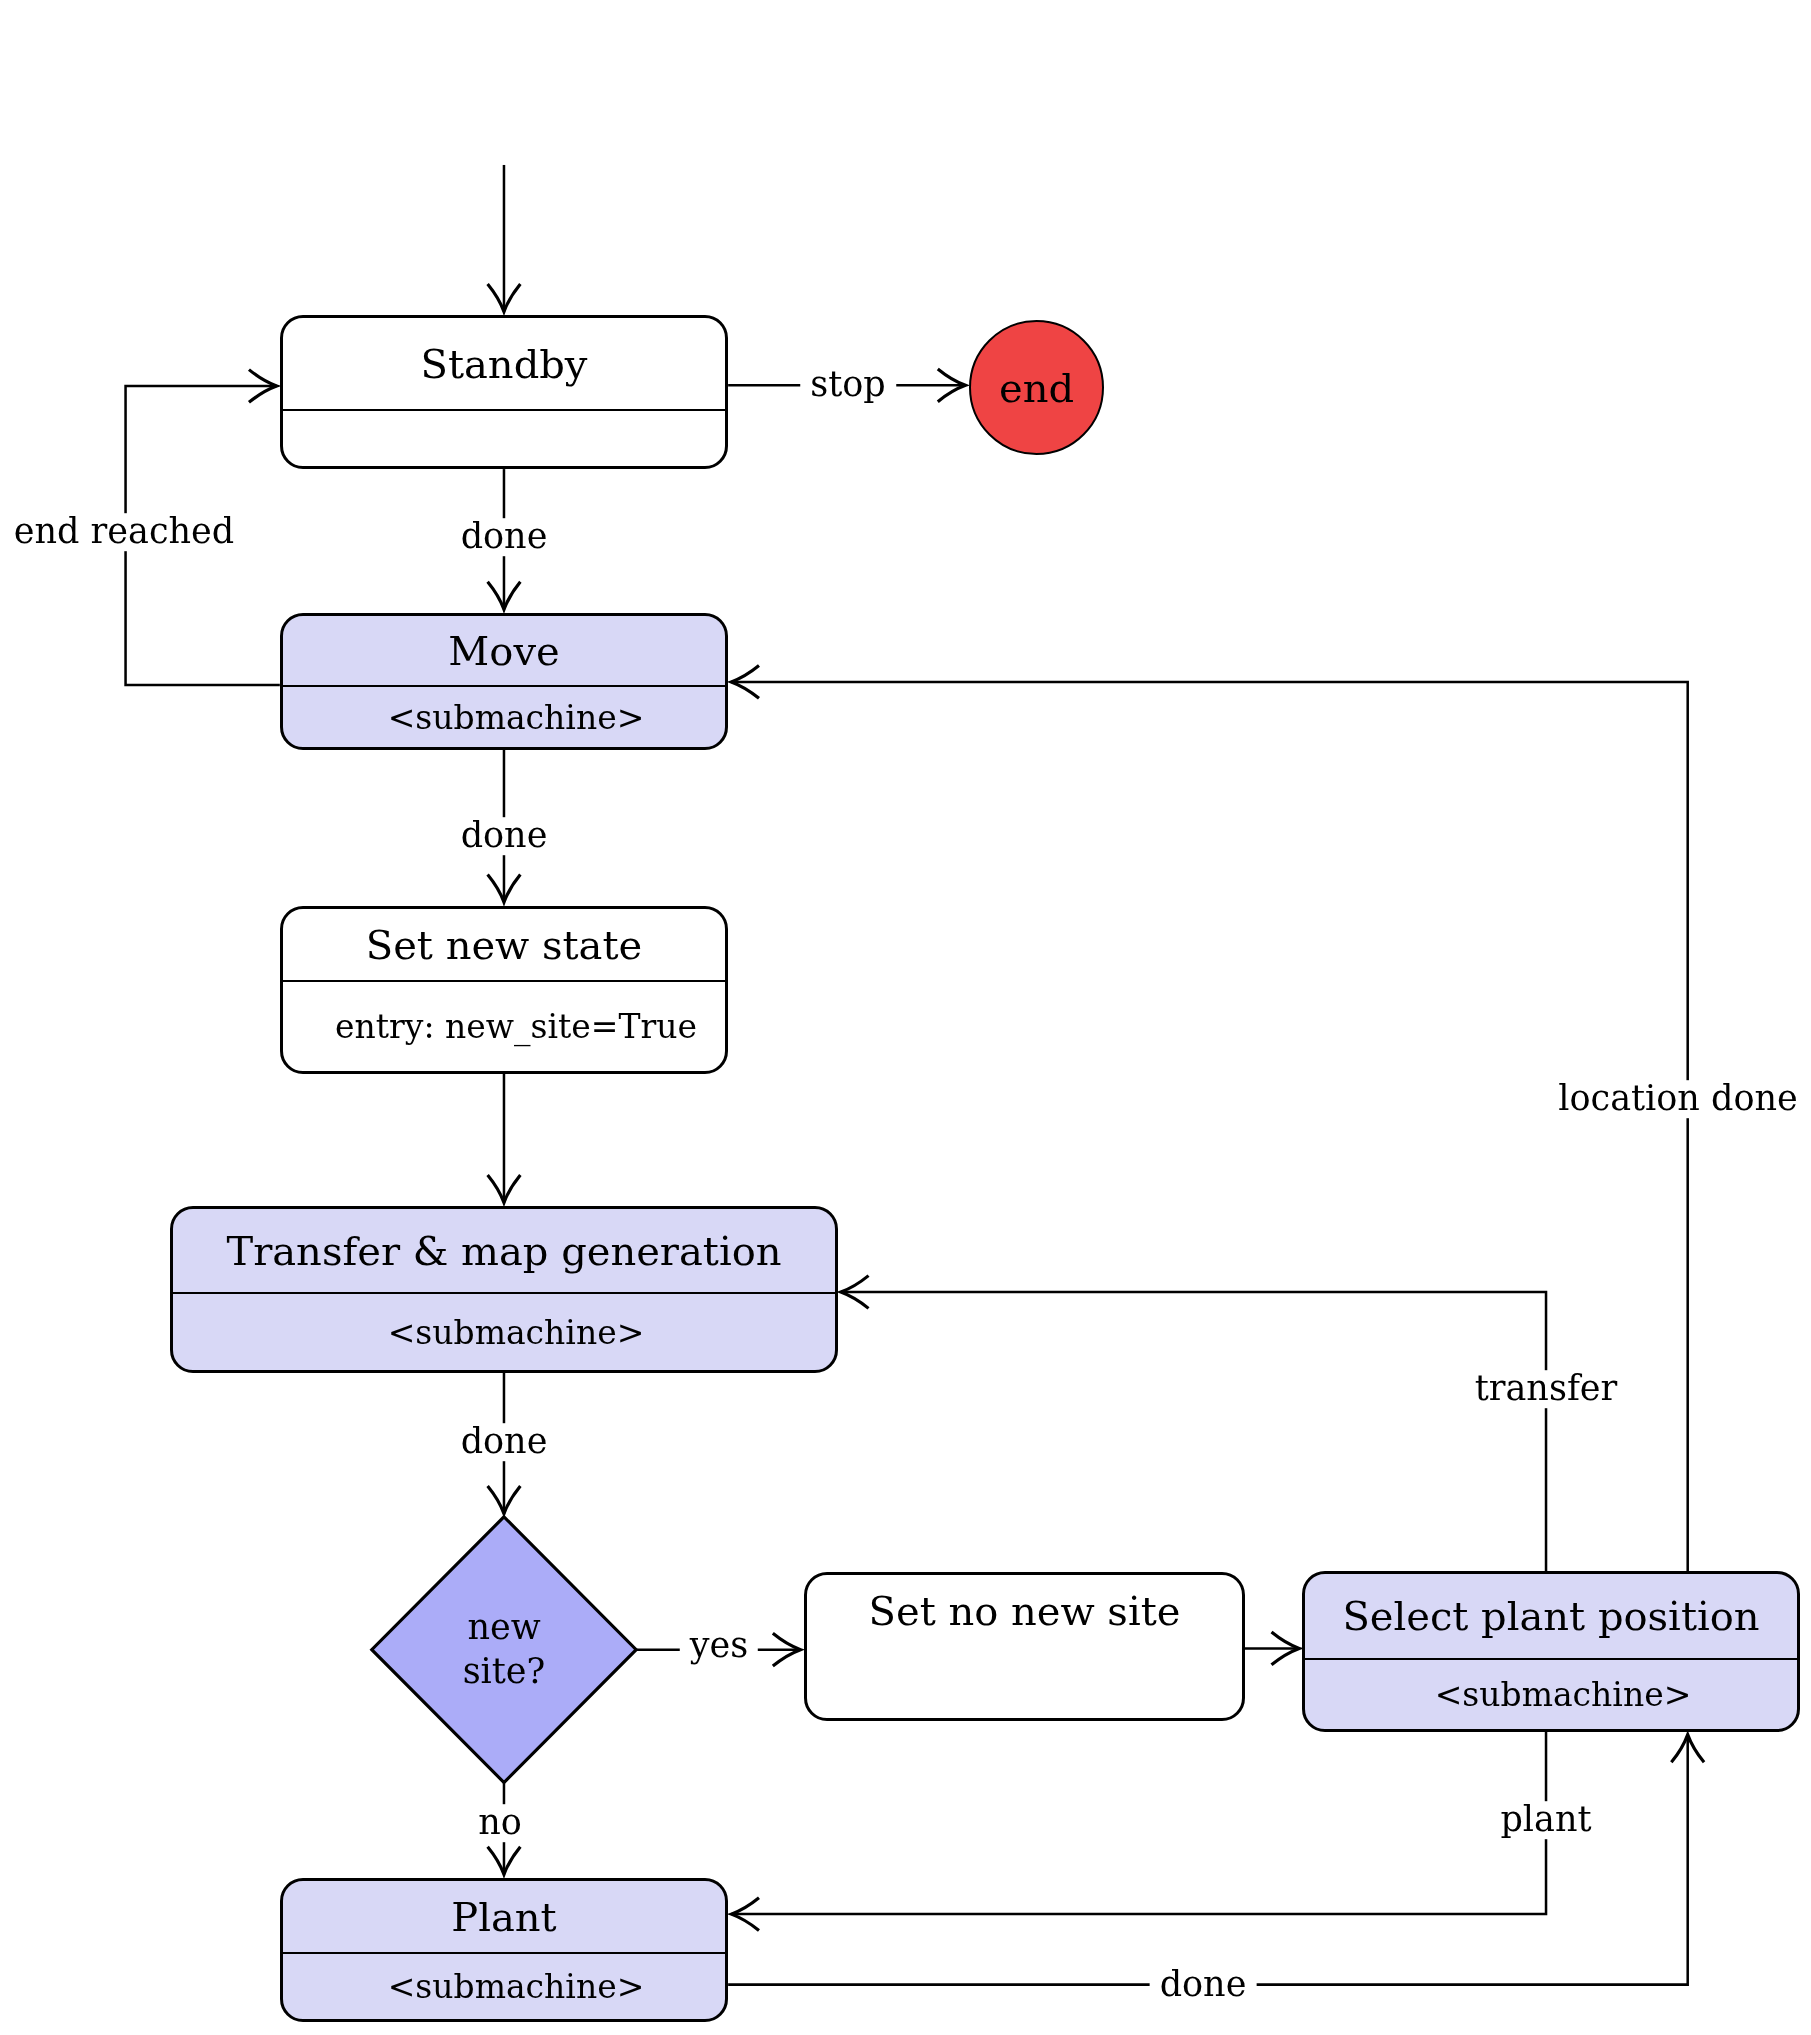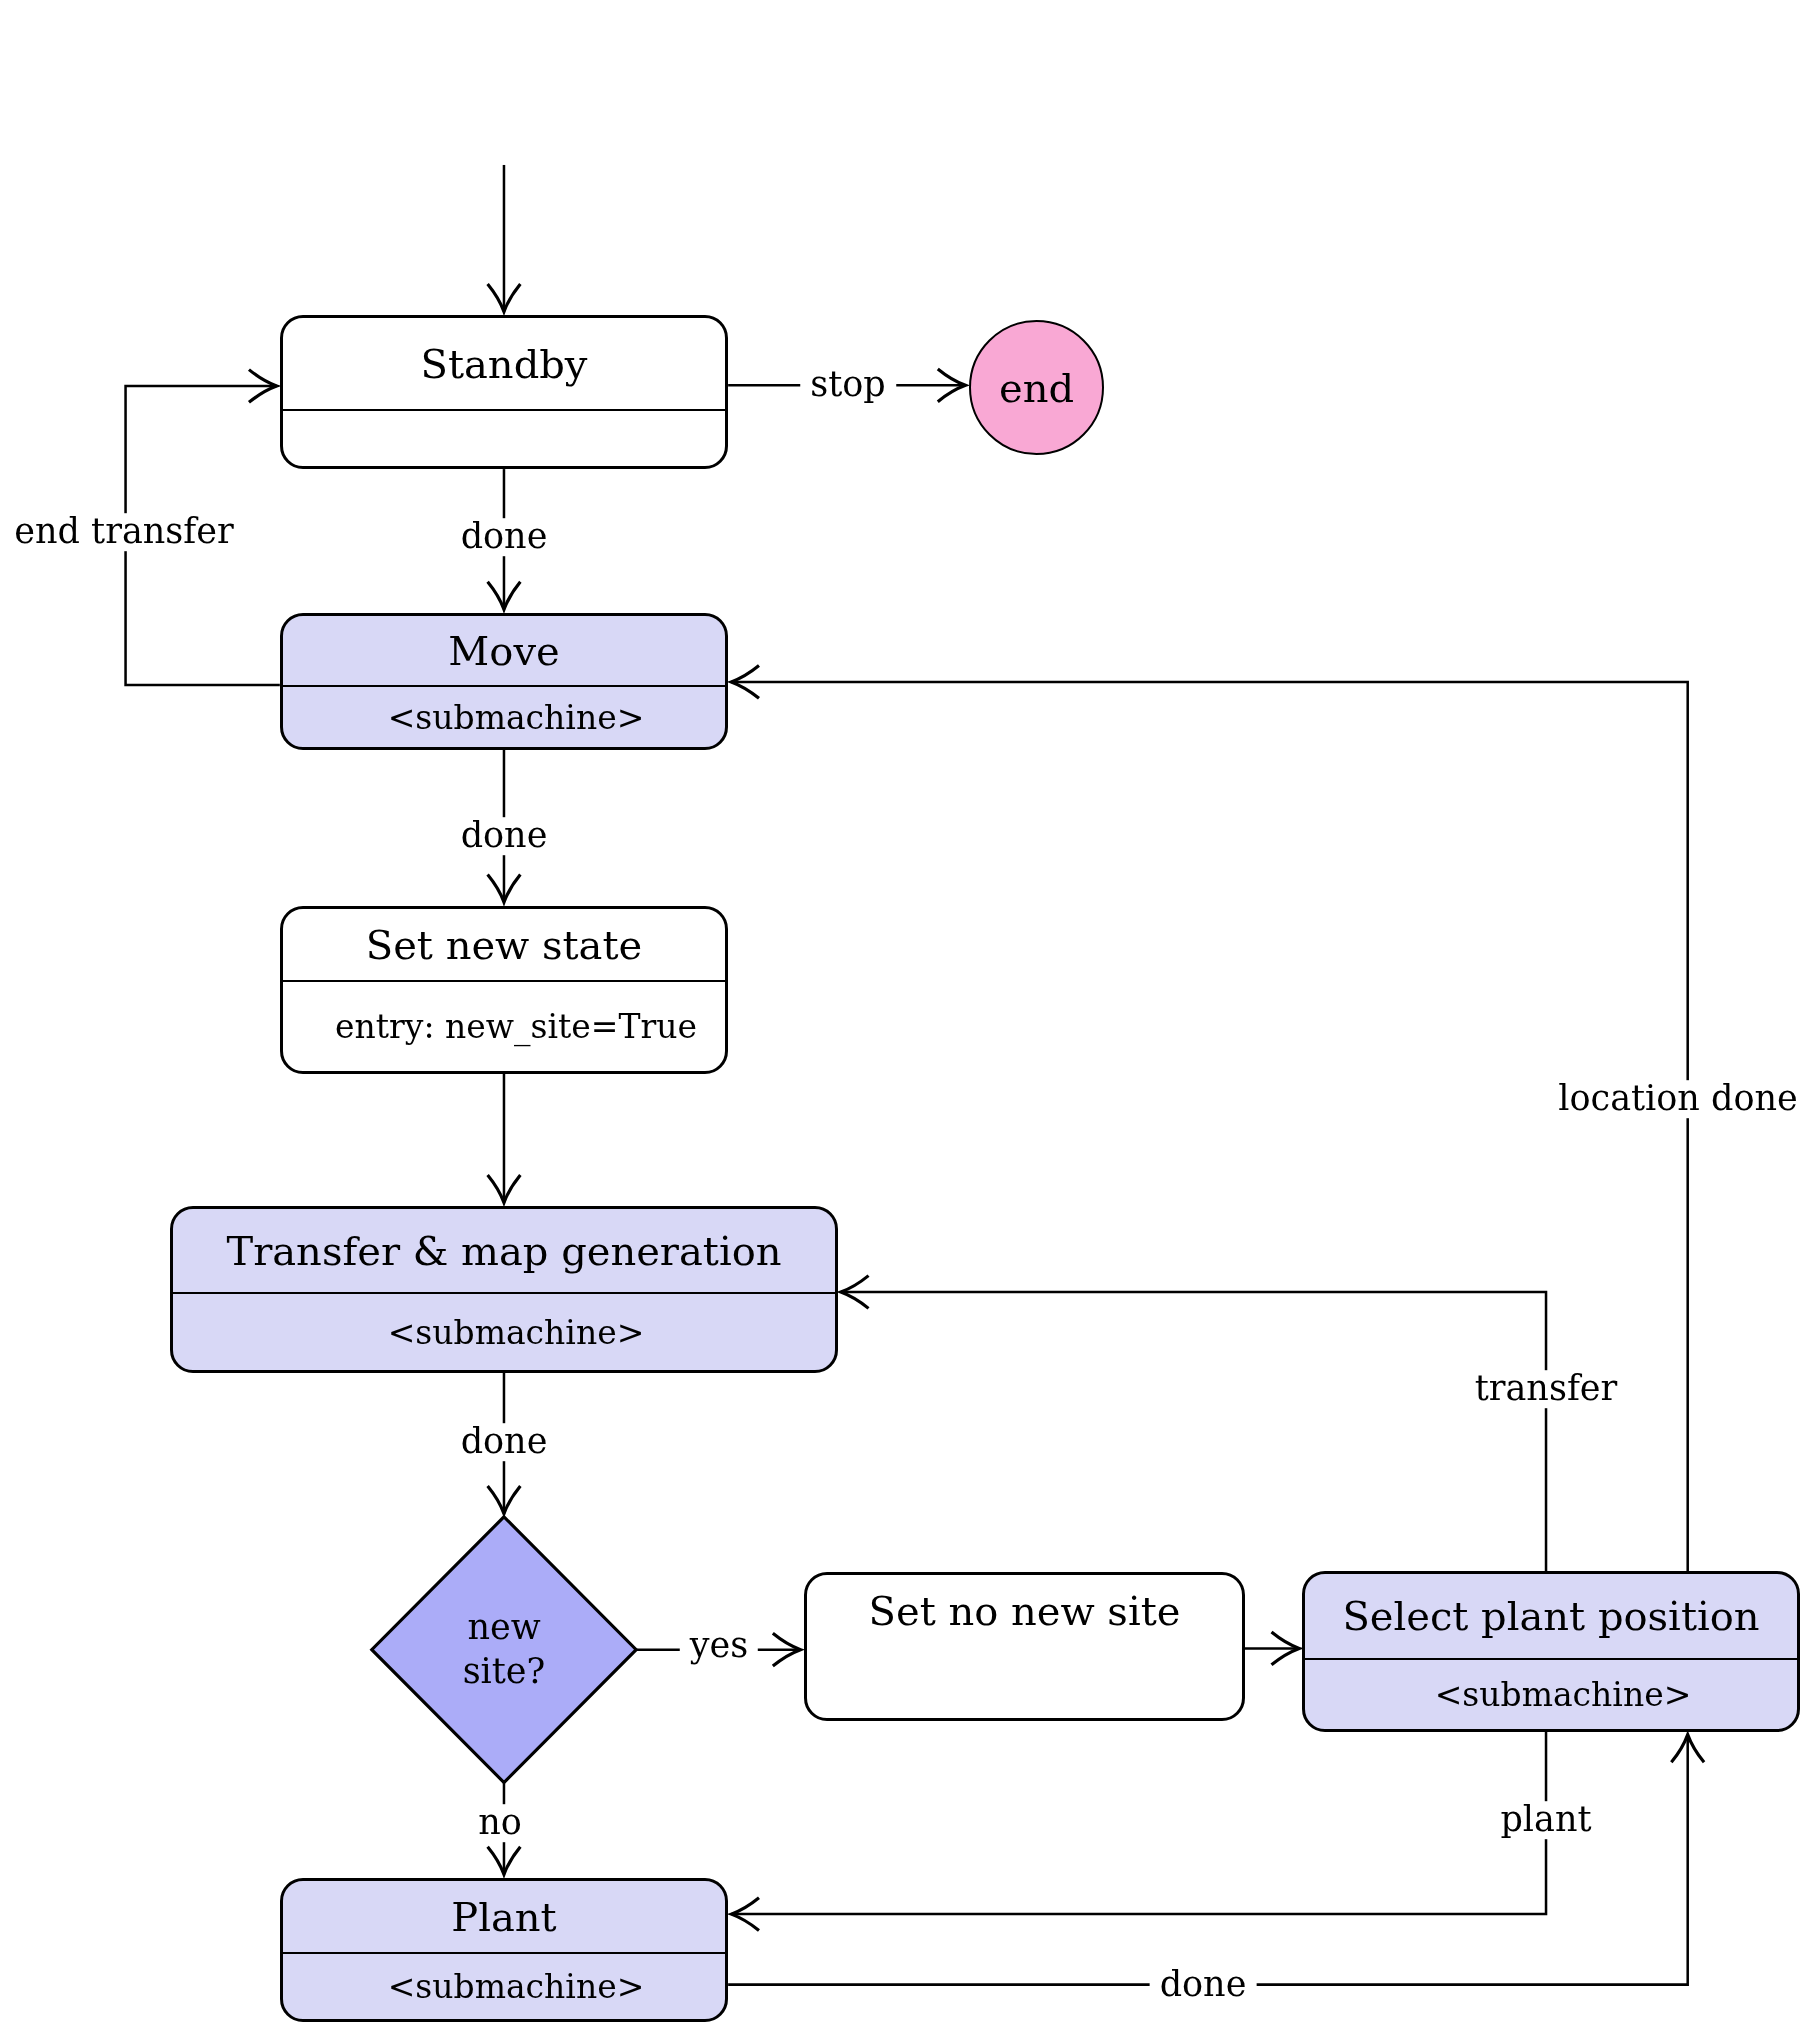--- a/index.html
+++ b/index.html
@@ -79,21 +79,21 @@
 
     <polyline points="2680,2495 2680,1083 1161,1083" fill="none" stroke="#000" stroke-width="4" marker-end="url(#arr)"></polyline>
 
     <polyline points="2455,2750 2455,3040 1161,3040" fill="none" stroke="#000" stroke-width="4" marker-end="url(#arr)"></polyline>
 
     <polyline points="1156,3152 2680,3152 2680,2755" fill="none" stroke="#000" stroke-width="4" marker-end="url(#arr)"></polyline>
 
     <polygon points="800,2409 1010,2620 800,2831 590,2620" fill="#abacf8" stroke="#000" stroke-width="5"></polygon>
   </svg>
 
-  <div class="circle" style="left:969px;top:320px;width:135px;height:135px;background:#f9a8d4;">
+  <div class="circle" style="left:969px;top:320px;width:135px;height:135px;background:#ef4444;">
     <span>end</span>
   </div>
 
   <div class="node" style="left:280px;top:315px;width:448px;height:154px;background:#ffffff;">
     <div class="title" style="height:91px;">Standby</div>
     <div class="sub"></div>
   </div>
 
   <div class="node" style="left:280px;top:613px;width:448px;height:137px;background:#d8d8f6;">
     <div class="title" style="height:69px;">Move</div>
@@ -124,21 +124,21 @@
     <div class="sub">&lt;submachine&gt;</div>
   </div>
 
   <div class="node" style="left:280px;top:1878px;width:448px;height:144px;background:#d8d8f6;">
     <div class="title" style="height:71px;">Plant</div>
     <div class="sub">&lt;submachine&gt;</div>
   </div>
 
   <div class="elabel" style="left:848px;top:385px;">stop</div>
   <div class="elabel" style="left:504px;top:537px;">done</div>
-  <div class="elabel" style="left:124px;top:532px;">end transfer</div>
+  <div class="elabel" style="left:124px;top:532px;">end reached</div>
   <div class="elabel" style="left:504px;top:836px;">done</div>
   <div class="elabel" style="left:504px;top:1442px;">done</div>
   <div class="elabel" style="left:719px;top:1646px;">yes</div>
   <div class="elabel" style="left:500px;top:1823px;">no</div>
   <div class="elabel" style="left:1546px;top:1389px;text-align:right;">transfer</div>
   <div class="elabel" style="left:1678px;top:1099px;">location done</div>
   <div class="elabel" style="left:1546px;top:1820px;">plant</div>
   <div class="elabel" style="left:1203px;top:1985px;">done</div>
 
 </div>

